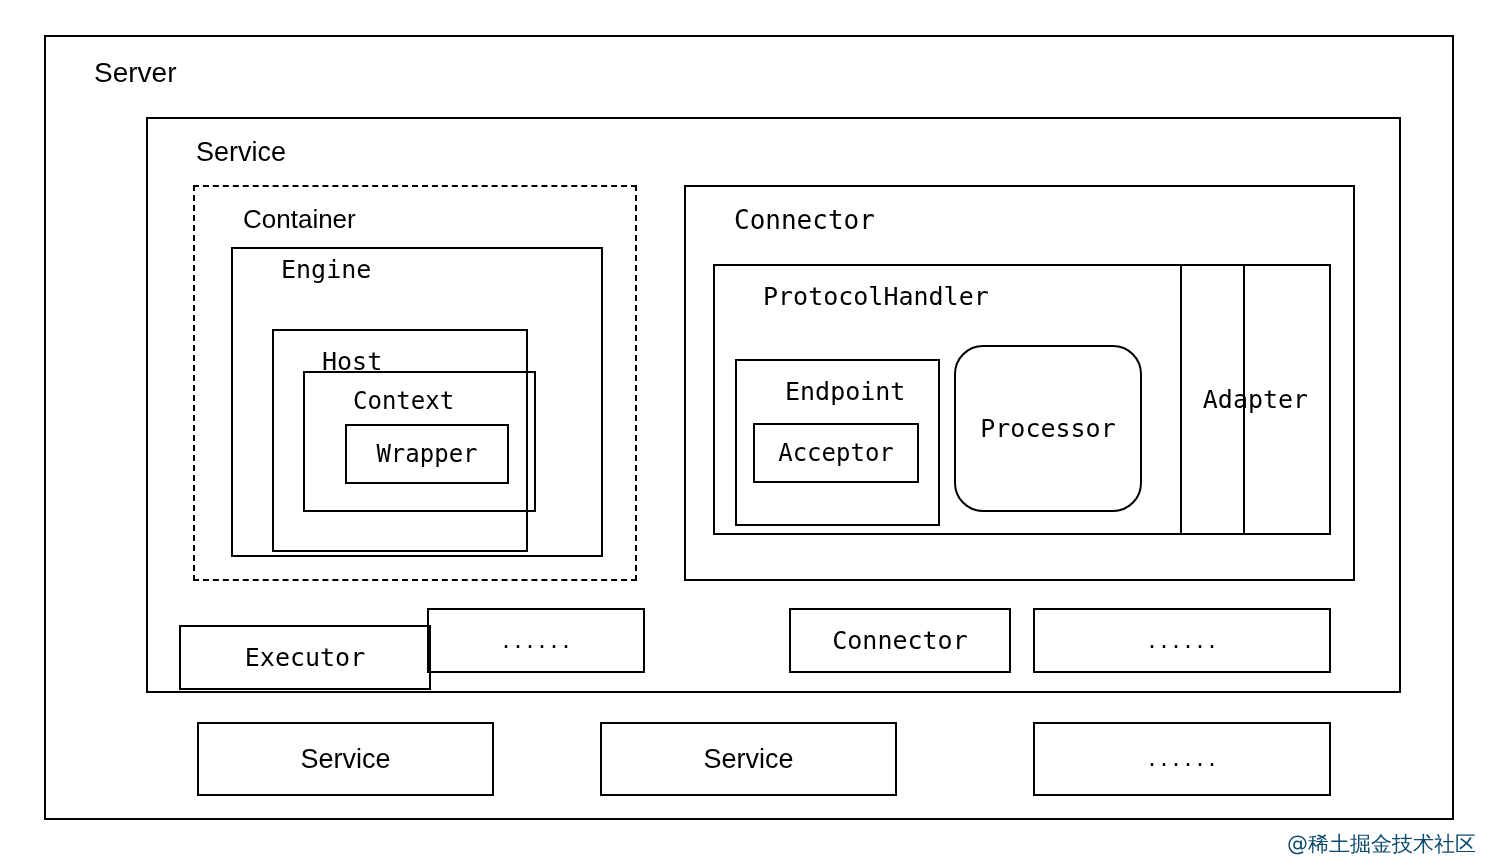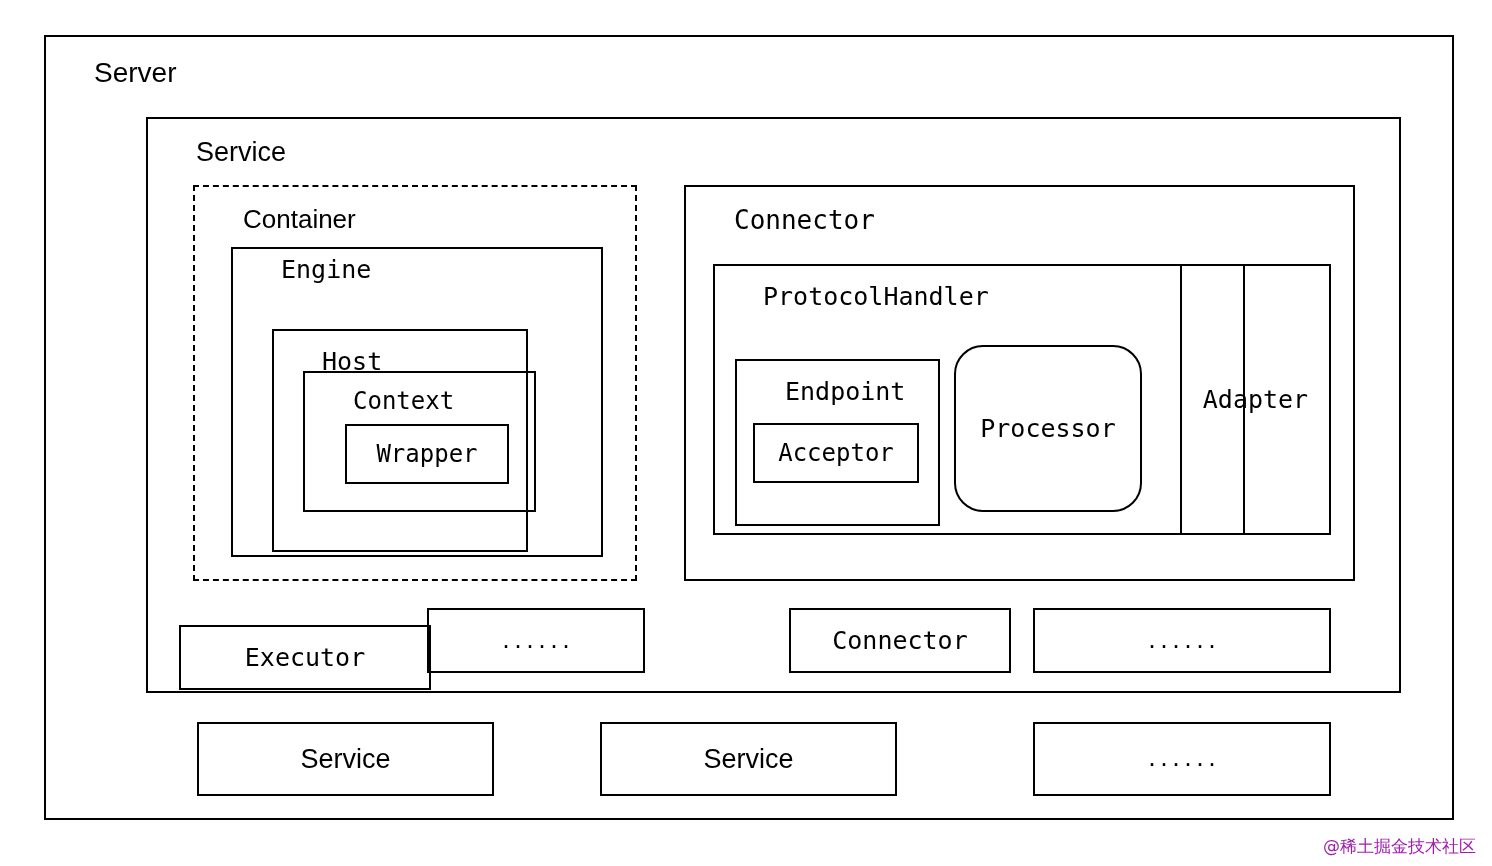--- a/index.html
+++ b/index.html
@@ -68,22 +68,22 @@
   .dots {
     font-family: "DejaVu Sans Mono", "Liberation Mono", monospace;
     font-size: 20px;
     letter-spacing: 0px;
   }
 
   .watermark {
     position: absolute;
     right: 16px;
     bottom: 8px;
-    font-size: 17px;
-    color: #a21caf;
+    font-size: 21px;
+    color: #0c4a6e;
     font-family: "DejaVu Sans", sans-serif;
     white-space: nowrap;
   }
 </style>
 </head>
 <body>
 
 <div class="stage">
 
   <div class="box" style="left:44px; top:35px; width:1410px; height:785px;">

